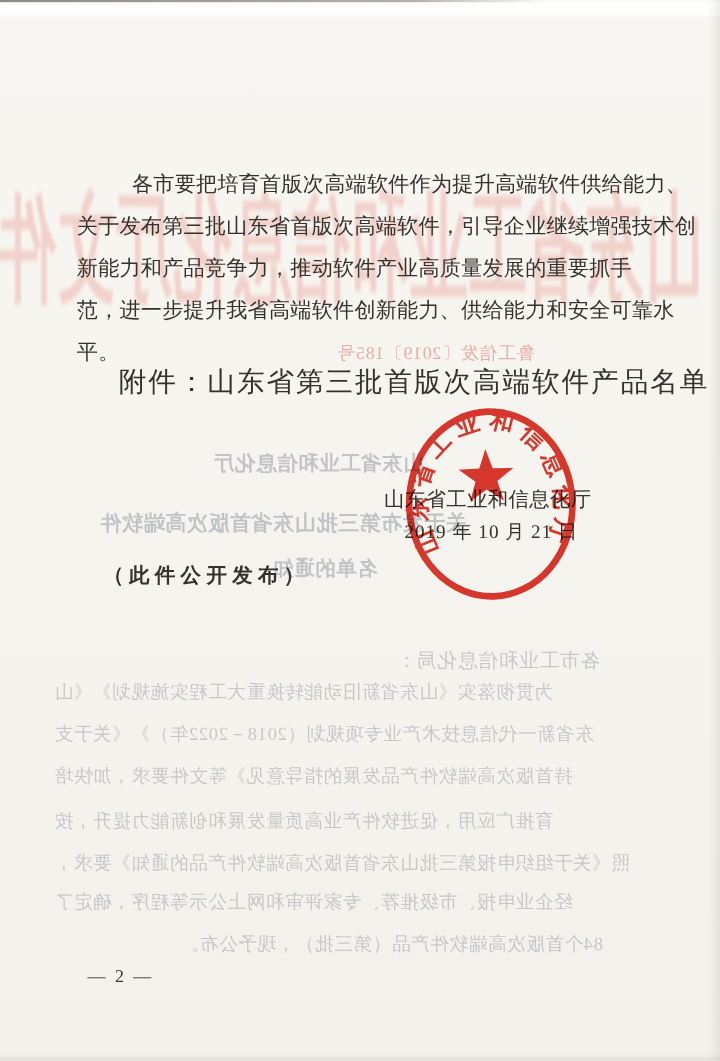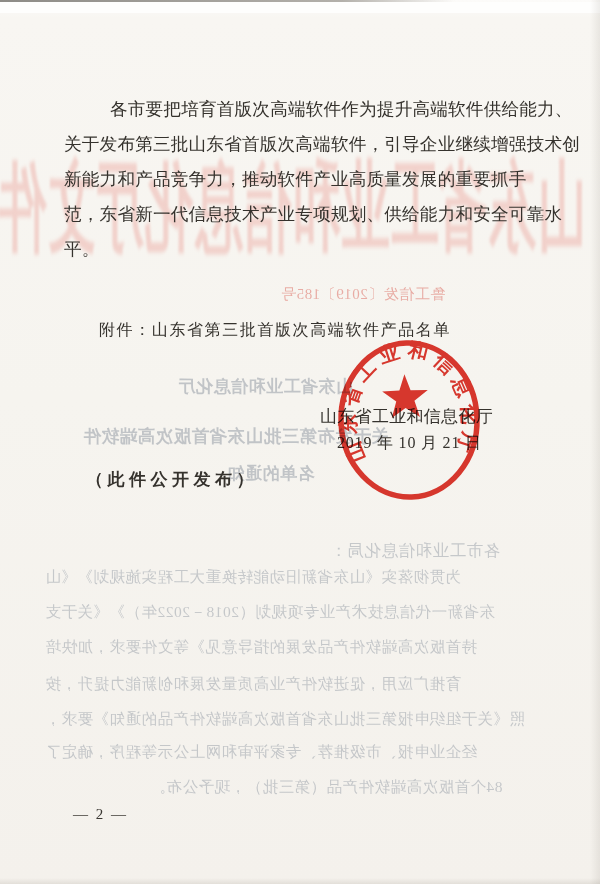--- a/index.html
+++ b/index.html
@@ -46,22 +46,22 @@
   .b-r4 { left:45px;  top:637px; }
   .b-r5 { left:45px;  top:674px; }
   .b-r6 { left:45px;  top:709px; }
   .b-r7 { left:45px;  top:742px; }
   .b-r8 { left:150px; top:777px; }
 
   
   .ink { color:#35322d; }
   .para { position:absolute; left:64px; top:92px; width:502px; font-size:17.6px; }
   .para .line { height:35px; line-height:35px; letter-spacing:.2px; white-space:nowrap; }
-  .para .indent { padding-left:46px; }
-  .attachment { position:absolute; left:99px; top:320px; font-size:16px;
+  .para .indent { padding-left:46px;margin-top:44px; }
+  .attachment { position:absolute; left:99px; top:303px; font-size:23px;
     letter-spacing:1.6px; white-space:nowrap; }
   .sig-org  { position:absolute; left:320px; top:405px; font-size:17px; letter-spacing:.3px; white-space:nowrap; }
   .sig-date { position:absolute; left:337px; top:433px; font-size:16px; letter-spacing:.8px; white-space:nowrap; }
   .public-note { position:absolute; left:86px; top:468px; font-size:17px;
     letter-spacing:4.5px; white-space:nowrap;font-weight:bold; }
   .page-num { position:absolute; left:73px; top:806px; font-size:15px;
     letter-spacing:2px; color:#3a3732; white-space:nowrap; }
 
   
   .seal { position:absolute; left:329px; top:335px; width:160px; height:170px;
@@ -88,21 +88,21 @@
   <div class="bleed b-r4">持首版次高端软件产品发展的指导意见》等文件要求，加快培</div>
   <div class="bleed b-r5">育推广应用，促进软件产业高质量发展和创新能力提升，按</div>
   <div class="bleed b-r6">照《关于组织申报第三批山东省首版次高端软件产品的通知》要求，</div>
   <div class="bleed b-r7">经企业申报、市级推荐、专家评审和网上公示等程序，确定了</div>
   <div class="bleed b-r8">84个首版次高端软件产品（第三批），现予公布。</div>
 
   <div class="para ink">
     <div class="line indent">各市要把培育首版次高端软件作为提升高端软件供给能力、</div>
     <div class="line">关于发布第三批山东省首版次高端软件，引导企业继续增强技术创</div>
     <div class="line">新能力和产品竞争力，推动软件产业高质量发展的重要抓手</div>
-    <div class="line">范，东省新一代信息技术产业专项规划、供给能力和安全可靠水</div>
+    <div class="line">范，进一步提升我省高端软件创新能力、供给能力和安全可靠水</div>
     <div class="line">平。</div>
   </div>
 
   <div class="attachment ink">附件：山东省第三批首版次高端软件产品名单</div>
 
   <div class="sig-org ink">山东省工业和信息化厅</div>
   <div class="sig-date ink">2019 年 10 月 21 日</div>
 
   <div class="public-note ink">（此件公开发布）</div>
 

